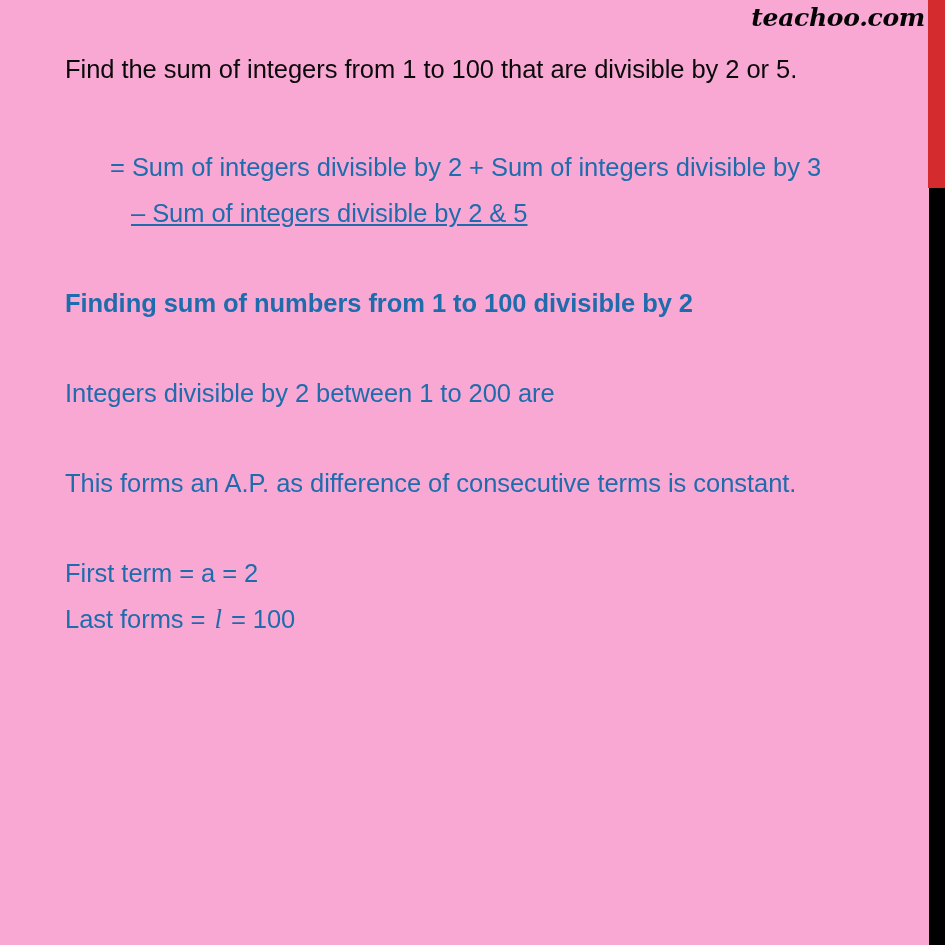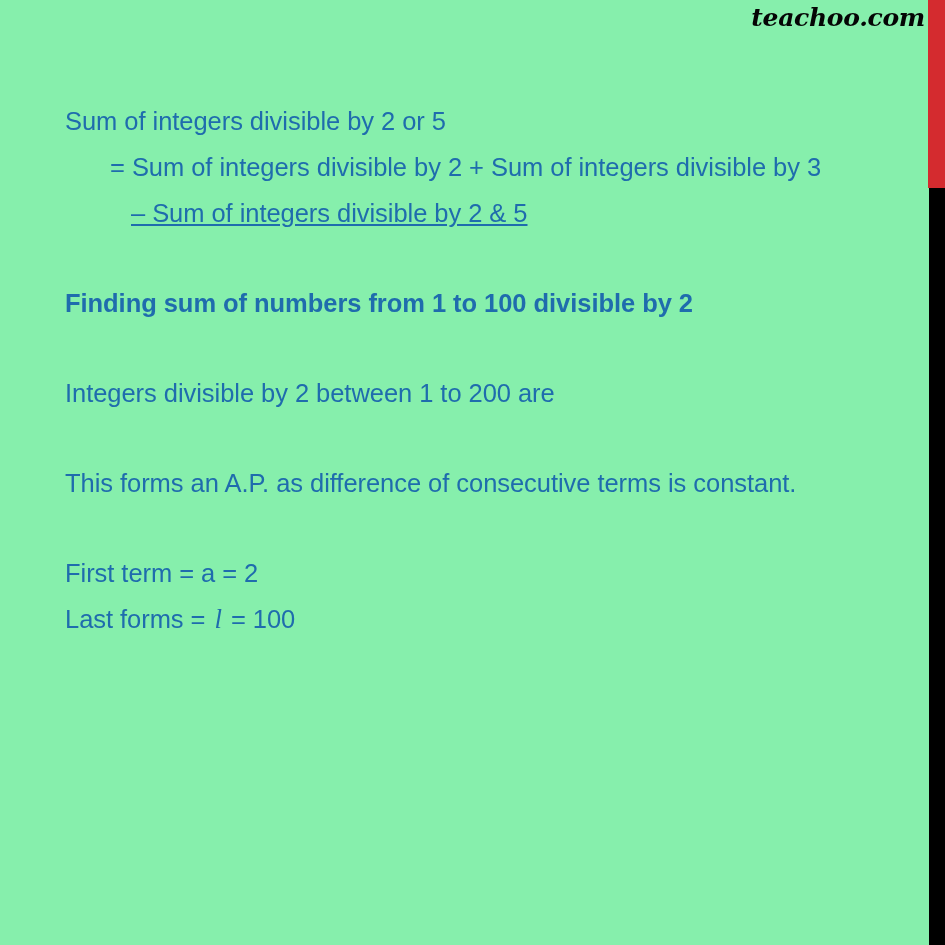--- a/index.html
+++ b/index.html
@@ -4,21 +4,21 @@
 <style>
   html, body {
     margin: 0;
     padding: 0;
     background: #ffffff;
   }
   #page {
     position: relative;
     width: 945px;
     height: 945px;
-    background: #86efac;
+    background: #f9a8d4;
     overflow: hidden;
     font-family: "Liberation Sans", sans-serif;
   }
 
   
   #edge-red {
     position: absolute;
     top: 0;
     left: 928px;
     width: 17px;
@@ -88,24 +88,24 @@
 <div id="page">
 
   <div id="edge-red"></div>
   <div id="edge-black"></div>
 
   <div id="logo">teachoo.com</div>
 
   <div id="doc">
 
 
+    <div class="line blk">Find the sum of integers from 1 to 100 that are divisible by 2 or 5.</div>
 
     <div class="gap-l"></div>
 
-    <div class="line blu">Sum of integers divisible by 2 or 5</div>
 
     <div class="line blu ind1">= Sum of integers divisible by 2 + Sum of integers divisible by 3</div>
 
     <div class="line blu ind2">– Sum of integers divisible by 2  &amp; 5</div>
 
     <div class="gap-m"></div>
 
     <div class="line blu bold">Finding sum of numbers from 1 to 100 divisible by 2</div>
 
     <div class="gap-m"></div>

